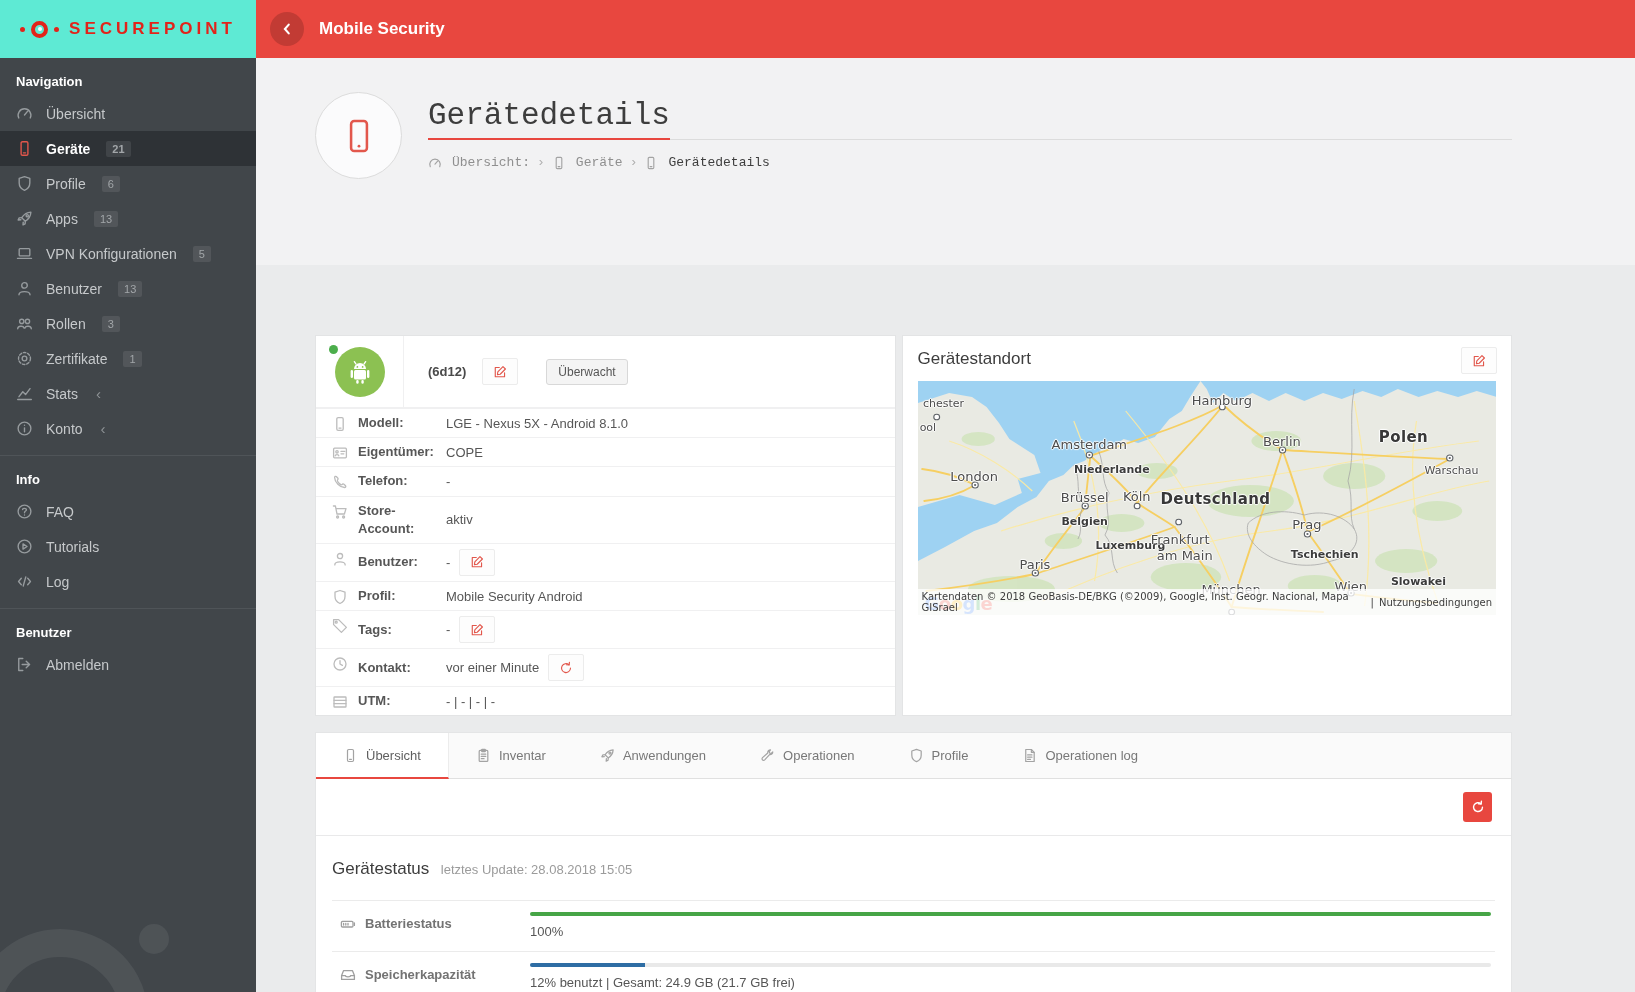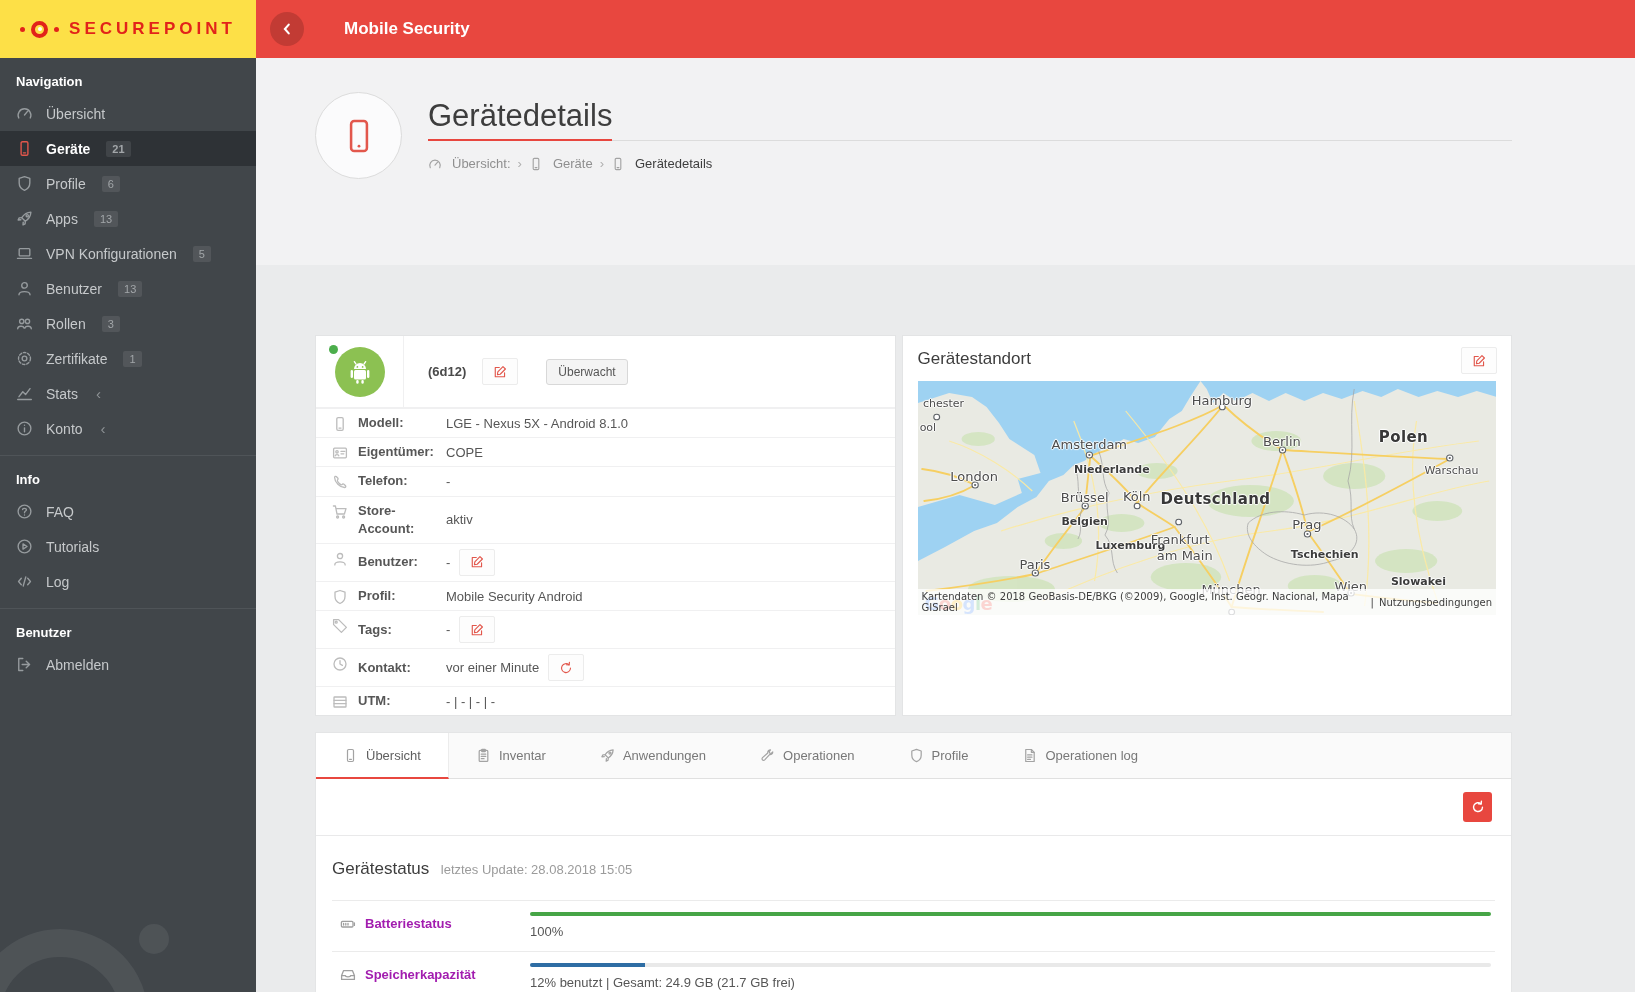--- a/index.html
+++ b/index.html
@@ -5,44 +5,44 @@
   * { margin:0; padding:0; box-sizing:border-box; }
   html,body { width:1635px; height:992px; }
   body {
     position:relative; overflow:hidden; background:#eaebec;
     font-family:"Liberation Sans", sans-serif; color:#565656;
   }
   svg.ic { stroke:currentColor; fill:none; stroke-width:1.3; stroke-linecap:round; stroke-linejoin:round; display:block; }
 
   
   .sidebar { position:absolute; left:0; top:0; width:256px; height:100%; background:#41464a; overflow:hidden; z-index:2; }
-  .logo-band { height:58px; background:#fde047; display:flex; align-items:center; justify-content:center; gap:6px; }
+  .logo-band { height:58px; background:#5eead4; display:flex; align-items:center; justify-content:center; gap:6px; }
   .logo-dot { width:5px; height:5px; border-radius:50%; background:#e2231a; }
   .logo-ring { width:17px; height:17px; border-radius:50%; border:4px solid #e2231a; display:flex; align-items:center; justify-content:center; }
   .logo-ring i { width:4px; height:4px; border-radius:50%; background:#fff; }
   .logo-text { color:#e2231a; font-weight:bold; font-size:17px; letter-spacing:4px; margin-left:4px; }
   .side-section-title { padding:16px 16px 7px; font-size:13px; font-weight:bold; color:#fff; }
   .side-item { display:flex; align-items:center; gap:13px; padding:9px 16px; font-size:14px; color:#c6c9cb; cursor:pointer; }
   .side-item .ic { width:17px; height:17px; color:#969b9e; flex:none; }
   .side-item.active { background:#2e3236; color:#fff; font-weight:bold; }
   .side-item.active .ic { color:#e2574c; }
   .side-badge { font-size:11px; color:#a2a6a9; background:rgba(255,255,255,.09); border-radius:2px; padding:2px 6px; margin-left:3px; }
   .side-chevron { color:#8e9396; font-size:15px; margin-left:5px; }
   .side-sep { border-top:1px solid rgba(255,255,255,.08); margin-top:9px; }
   .watermark { position:absolute; bottom:-55px; left:-18px; pointer-events:none; }
 
   
-  .topbar { position:absolute; left:256px; top:0; right:0; height:58px; background:#e8473f; display:flex; align-items:center; padding-left:14px; z-index:2;gap:25px; }
+  .topbar { position:absolute; left:256px; top:0; right:0; height:58px; background:#e8473f; display:flex; align-items:center; padding-left:14px; z-index:2; }
   .back-btn { width:34px; height:34px; border-radius:50%; background:#c23b34; border:none; color:#fff; display:flex; align-items:center; justify-content:center; cursor:pointer; }
   .back-btn svg { width:14px; height:14px; stroke:#fff; stroke-width:2.4; fill:none; stroke-linecap:round; }
   .topbar-title { color:#fff; font-size:17px; font-weight:bold; margin-left:15px; }
 
   
   .main { position:absolute; left:256px; top:58px; right:0; bottom:0; background:#eaebec; overflow:hidden; }
-  .page-head { height:207px; background:#f2f2f3; padding:34px 123px 0 59px; display:flex; gap:26px; }
+  .page-head { height:207px; background:#f2f2f3; padding:34px 123px 0 59px; display:flex; gap:26px;font-family:Liberation Mono, monospace; }
   .avatar-circle { width:87px; height:87px; border-radius:50%; border:1px solid #dcdcdc; background:#fbfbfc; display:flex; align-items:center; justify-content:center; color:#e2574c; flex:none; }
   .avatar-circle svg { width:38px; height:38px; stroke:currentColor; stroke-width:1.6; fill:none; }
   .head-right { flex:1; padding-top:6px; }
   .page-title { font-size:31px; font-weight:400; color:#3d3d3d; border-bottom:1px solid #dcdcdc; }
   .page-title span { display:inline-block; padding-bottom:5px; border-bottom:2px solid #e8473f; margin-bottom:-1px; }
   .breadcrumb { margin-top:15px; font-size:13px; color:#8f8f8f; display:flex; align-items:center; }
   .crumb { display:flex; align-items:center; gap:10px; cursor:pointer; }
   .crumb .ic { width:14px; height:14px; color:#a3a3a3; }
   .crumb.current { color:#3e3e3e; cursor:default; }
   .crumb-sep { color:#b0b0b0; margin:0 7px; }
@@ -97,21 +97,21 @@
   .panel { background:#fff; border:1px solid #e4e5e6; border-top:none; position:relative; min-height:300px; }
   .btn-refresh { position:absolute; top:13px; right:19px; width:29px; height:30px; background:#e8473f; border:none; border-radius:3px; color:#fff; display:flex; align-items:center; justify-content:center; cursor:pointer; }
   .btn-refresh .ic { width:14px; height:14px; stroke-width:1.6; }
   .panel-top { height:57px; border-bottom:1px solid #e9e9ea; }
   .status { padding:23px 16px 0; }
   .status-head h3 { display:inline; font-size:17px; font-weight:400; color:#3d3d3d; }
   .status-head small { font-size:13px; color:#9b9b9b; margin-left:7px; }
   .status-table { margin-top:21px; }
   .s-row { display:flex; border-top:1px solid #ebebeb; padding:8px 0 12px; }
   .s-row:last-child { border-bottom:1px solid #ebebeb; }
-  .s-label { width:198px; flex:none; display:flex; gap:9px; padding:7px 0 0 8px; font-weight:bold; font-size:13px; color:#a21caf; }
+  .s-label { width:198px; flex:none; display:flex; gap:9px; padding:7px 0 0 8px; font-weight:bold; font-size:13px; color:#737373; }
   .s-label .ic { width:16px; height:16px; color:#9f9f9f; flex:none; }
   .s-value { flex:1; padding-right:4px; min-width:0; }
   .s-bar { height:4px; background:#e9e9e9; border-radius:2px; overflow:hidden; margin-top:3px; }
   .s-fill { height:100%; width:0; }
   .s-text { font-size:13px; color:#565656; margin-top:8px; }
 </style>
 </head>
 <body>
 
 <svg width="0" height="0" style="position:absolute">

